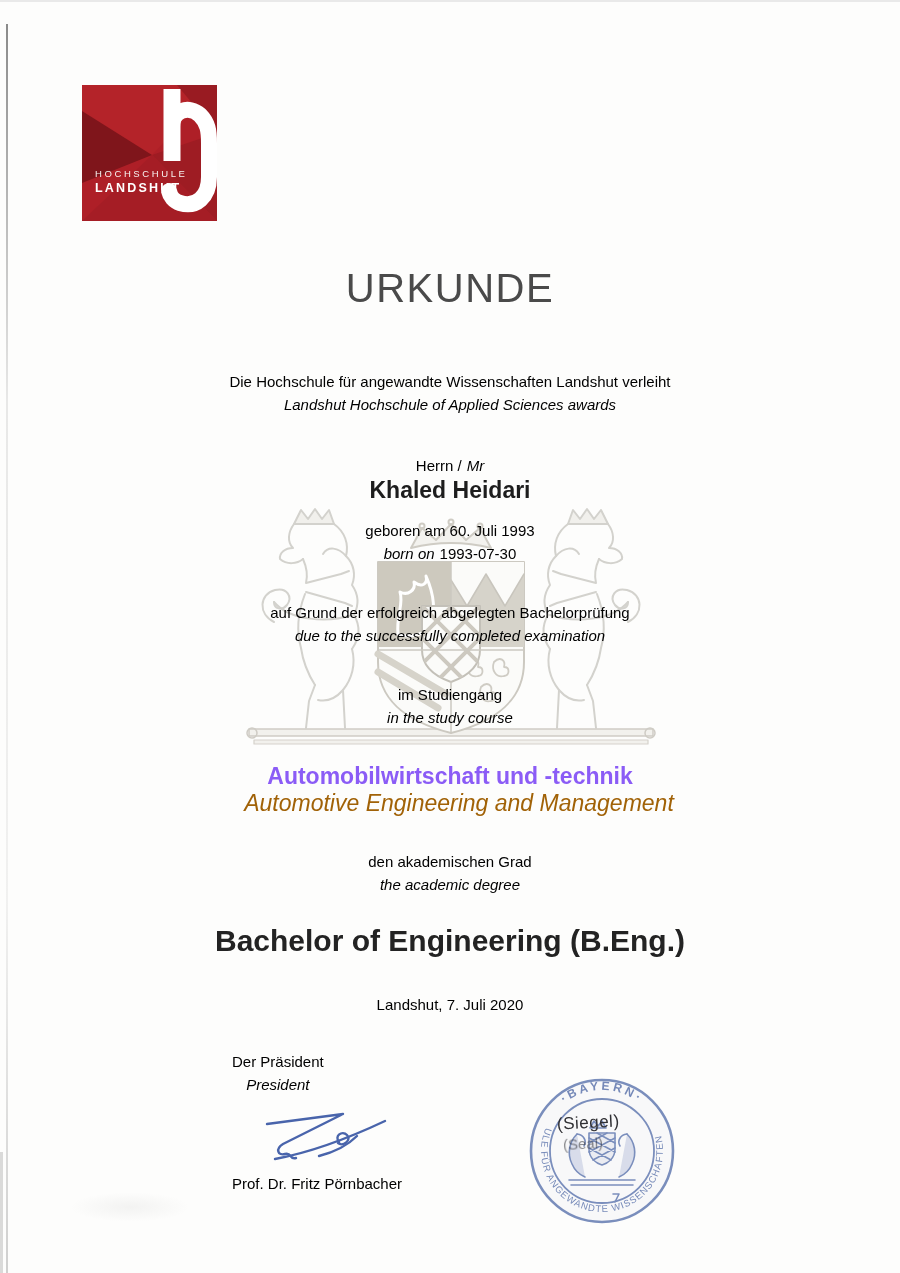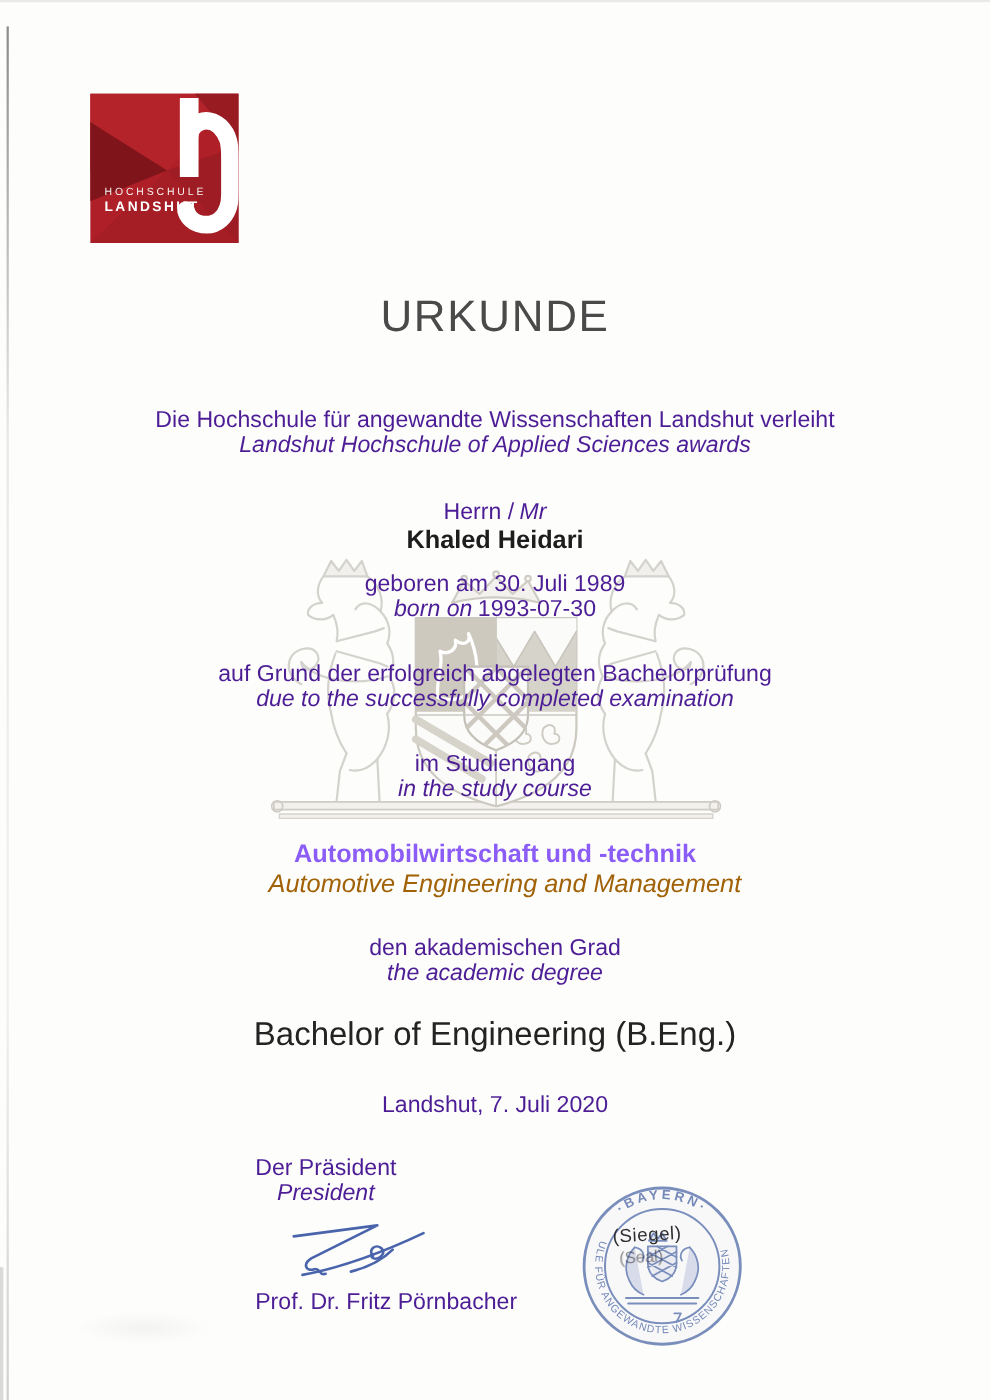--- a/index.html
+++ b/index.html
@@ -3,21 +3,21 @@
 <meta charset="utf-8">
 <style>
   html,body{margin:0;padding:0;background:#e9e9e9;}
   .page{
     position:relative;width:900px;height:1273px;margin:2px auto;
     background:#fdfdfc;overflow:hidden;
     font-family:"Liberation Sans", sans-serif;color:#222;
   }
   .abs{position:absolute;}
   .center{left:0;right:0;text-align:center;}
-  .line{font-size:21px;line-height:23px;color:#4c1d95;}
+  .line{font-size:15px;line-height:23px;color:#000000;}
   .it{font-style:italic;}
   .title{
     font-size:40px;letter-spacing:1.5px;color:#4a4a4a;font-weight:400;
   }
   .name{font-size:23px;line-height:26px;font-weight:bold;color:#1d1d1d;}
   .program-de{font-size:23px;line-height:27px;font-weight:bold;color:#8b5cf6;}
   .program-en{font-size:23px;line-height:27px;font-weight:normal;font-style:italic;color:#a16207;padding-left:18px;}
   .degree{font-size:30px;color:#232323;}
   .signer{left:232px;text-align:center;}
   .sal-de{margin-right:5px;}
@@ -126,21 +126,21 @@
     <div class="line">Die Hochschule für angewandte Wissenschaften Landshut verleiht</div>
     <div class="line it">Landshut Hochschule of Applied Sciences awards</div>
   </div>
 
   <div class="abs center" style="top:452px;">
     <div class="line"><span class="sal-de">Herrn /</span><span class="it">Mr</span></div>
     <div class="name">Khaled Heidari</div>
   </div>
 
   <div class="abs center" style="top:517px;">
-    <div class="line">geboren am 30. Juli 1989</div>
+    <div class="line">geboren am 60. Juli 1993</div>
     <div class="line"><span class="it birth-prefix">born on</span><span>1993-07-30</span></div>
   </div>
 
   <div class="abs center" style="top:599px;">
     <div class="line">auf Grund der erfolgreich abgelegten Bachelorprüfung</div>
     <div class="line it">due to the successfully completed examination</div>
   </div>
 
   <div class="abs center" style="top:681px;">
     <div class="line">im Studiengang</div>
@@ -150,21 +150,21 @@
   <div class="abs center" style="top:761px;">
     <div class="program-de">Automobilwirtschaft und -technik</div>
     <div class="program-en">Automotive Engineering and Management</div>
   </div>
 
   <div class="abs center" style="top:848px;">
     <div class="line">den akademischen Grad</div>
     <div class="line it">the academic degree</div>
   </div>
 
-  <div class="abs center degree" style="top:922px;">Bachelor of Engineering (B.Eng.)</div>
+  <div class="abs center degree" style="top:922px;font-weight:bold;">Bachelor of Engineering (B.Eng.)</div>
 
   <div class="abs center line" style="top:991px;">Landshut, 7. Juli 2020</div>
 
   <div class="abs signer" style="top:1048px;">
     <div class="line">Der Präsident</div>
     <div class="line it">President</div>
   </div>
 
   <div class="abs" style="left:245px;top:1106px;">
     <svg width="160" height="58" viewBox="0 0 160 58" fill="none" stroke="#3a58a5" stroke-width="2.4" stroke-linecap="round" stroke-linejoin="round" opacity="0.92">

